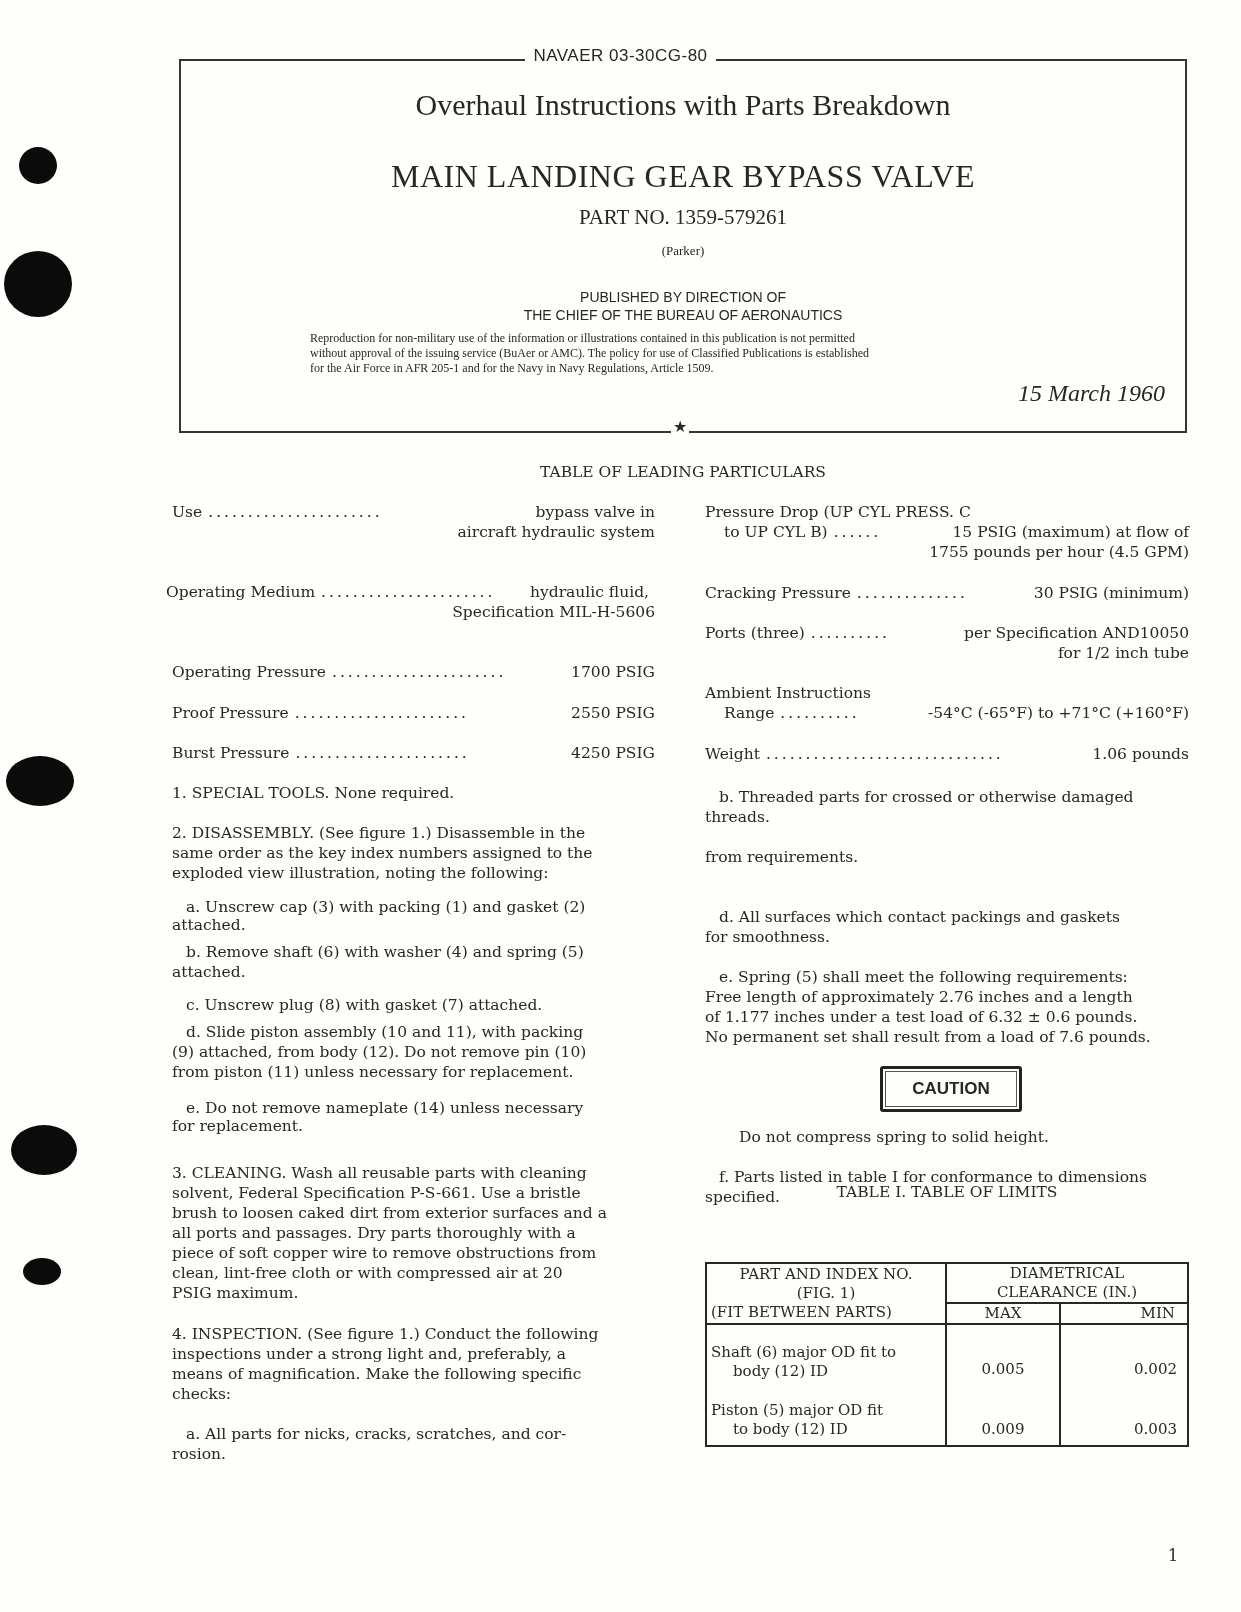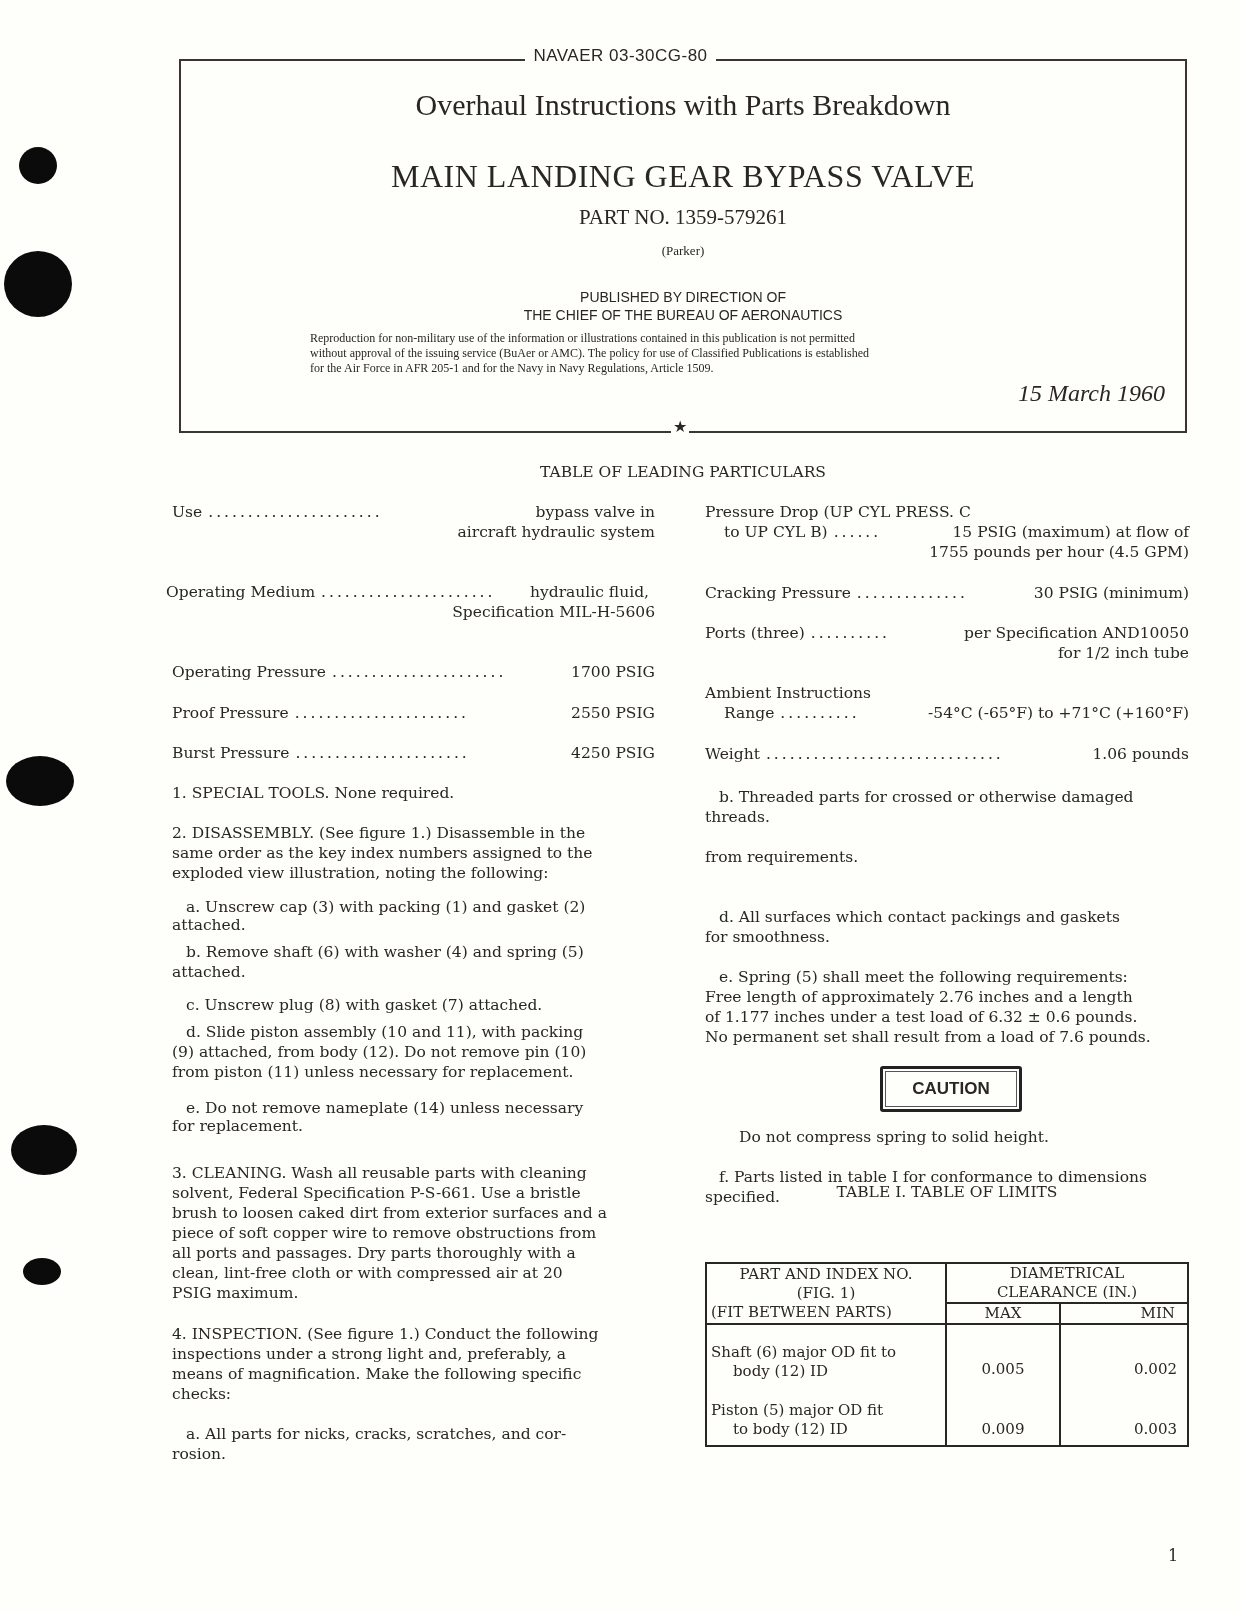--- a/index.html
+++ b/index.html
@@ -178,22 +178,22 @@
 </div>
 <div class="abs" style="left:172px;top:1098px;">
   <div class="txt" style="position:static;padding-left:14px">e.  Do not remove nameplate (14) unless necessary</div>
   <div class="txt" style="position:static;line-height:16px">for replacement.</div>
 </div>
 
 <div class="abs" style="left:172px;top:1163px;">
   <div class="txt" style="position:static">3.  CLEANING.  Wash all reusable parts with cleaning</div>
   <div class="txt" style="position:static">solvent, Federal Specification P-S-661.  Use a bristle</div>
   <div class="txt" style="position:static">brush to loosen caked dirt from exterior surfaces and a</div>
+  <div class="txt" style="position:static">all ports and passages.  Dry parts thoroughly with a</div>
   <div class="txt" style="position:static">piece of soft copper wire to remove obstructions from</div>
-  <div class="txt" style="position:static">all ports and passages.  Dry parts thoroughly with a</div>
   <div class="txt" style="position:static">clean, lint-free cloth or with compressed air at 20</div>
   <div class="txt" style="position:static">PSIG maximum.</div>
 </div>
 
 <div class="abs" style="left:172px;top:1324px;">
   <div class="txt" style="position:static">4.  INSPECTION.  (See figure 1.)  Conduct the following</div>
   <div class="txt" style="position:static">inspections under a strong light and, preferably, a</div>
   <div class="txt" style="position:static">means of magnification.  Make the following specific</div>
   <div class="txt" style="position:static">checks:</div>
 </div>

